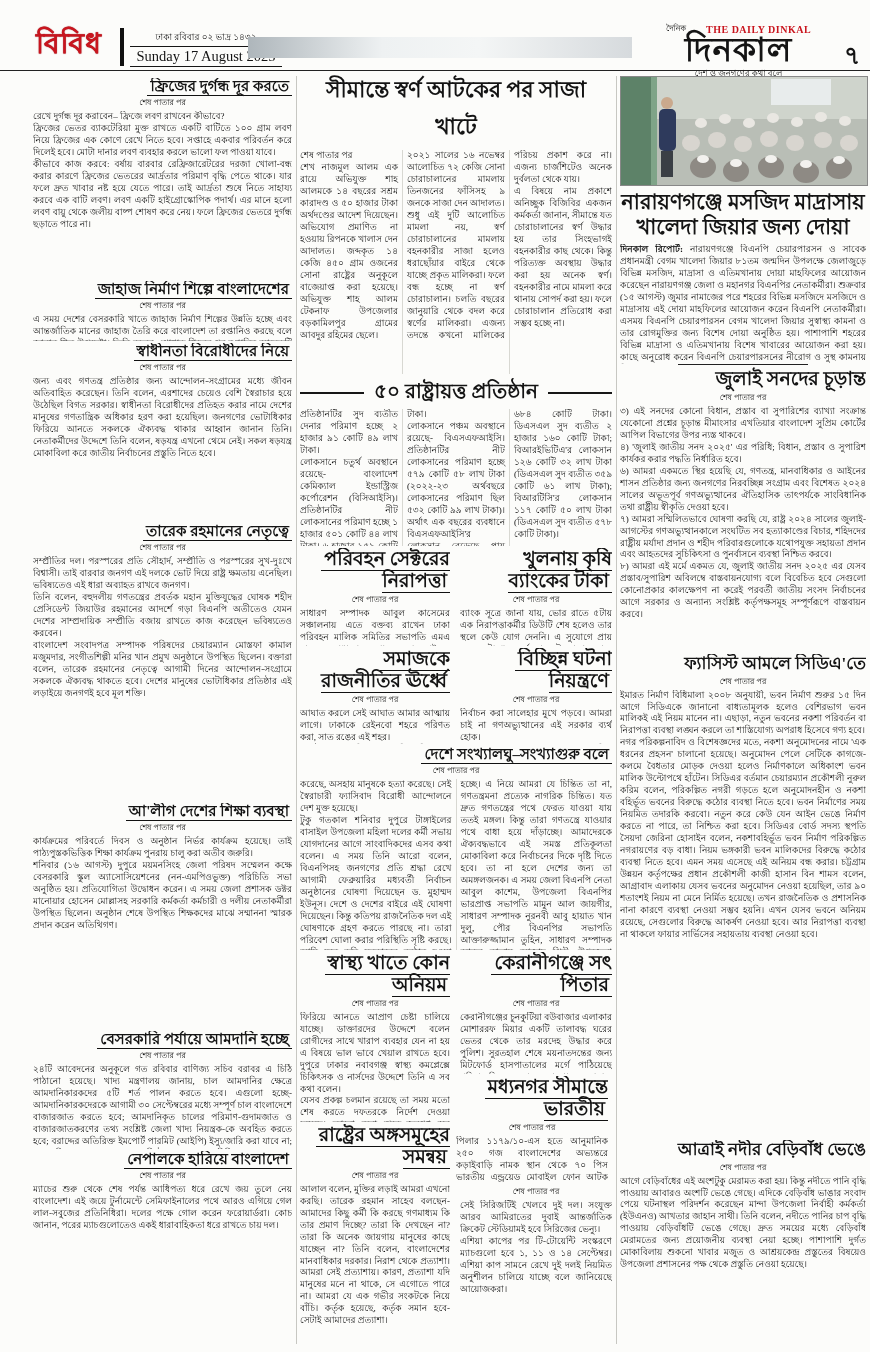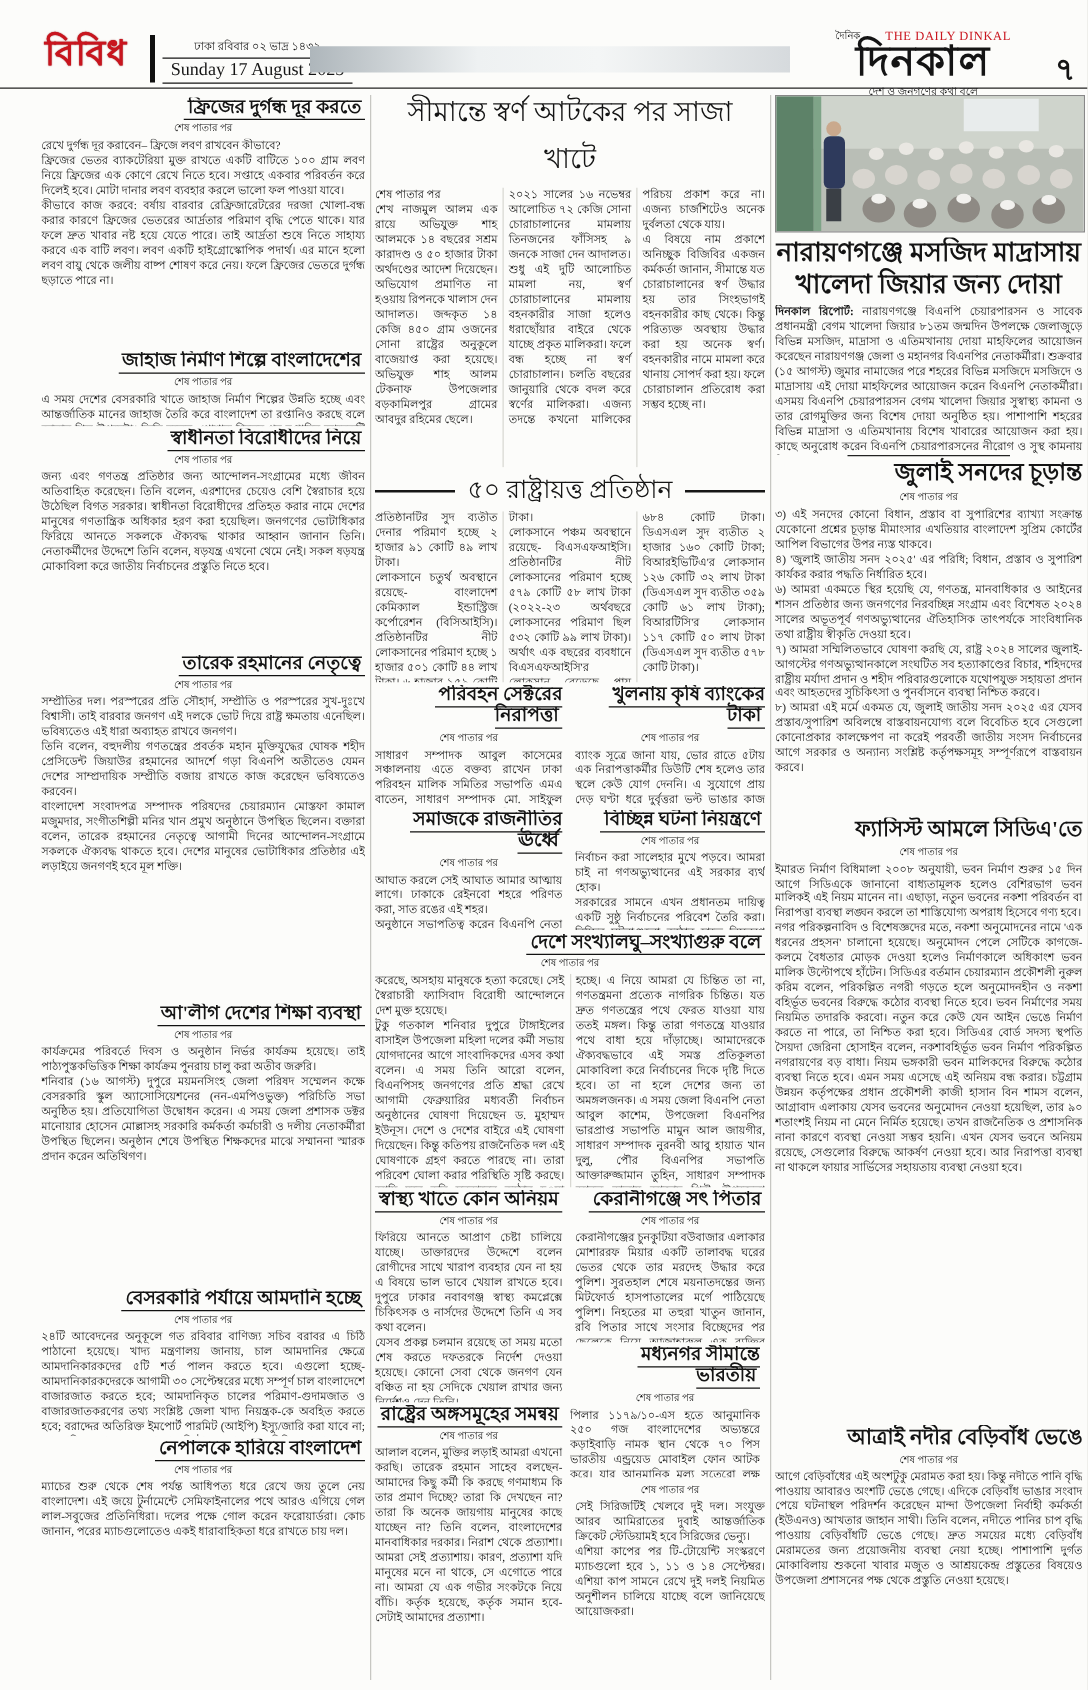--- a/index.html
+++ b/index.html
@@ -10,33 +10,33 @@
          letter-spacing:1px;line-height:1;text-shadow:0 0 1px #8e0e14;}
   .brand-bar{position:absolute;left:120px;top:28px;width:4px;height:38px;background:#101010;}
   .datebox{position:absolute;left:130px;top:30px;width:152px;text-align:center;}
   .date-bn{font-size:9px;border-bottom:1.6px solid #151515;padding-bottom:1px;}
   .date-en{font-size:14.5px;border-bottom:1.6px solid #151515;padding:1px 0;}
   .gradbar{position:absolute;left:248px;top:37px;width:384px;height:21px;
            background:linear-gradient(90deg,#aeb6bb,#eef1f2 35%,#f4f6f6 60%,#d6dadd);}
   .masthead{position:absolute;left:636px;top:22px;width:205px;text-align:center;}
   .m-top{display:flex;align-items:flex-end;justify-content:center;gap:20px;}
   .m-pre{font-size:8px;}
-  .m-en{font-size:10px;font-weight:normal;color:#c9151e;letter-spacing:.5px;}
+  .m-en{font-size:10px;font-weight:bold;color:#c9151e;letter-spacing:.5px;}
   .m-main{font-size:33px;font-weight:900;line-height:.95;letter-spacing:1px;}
   .m-tag{font-size:8.5px;margin-top:1px;}
   .pagenum{position:absolute;left:844px;top:36px;font-size:25px;font-weight:bold;}
   .hr-top{position:absolute;left:0;top:70px;width:870px;border-top:1.3px solid #222;}
   
   .vrule{position:absolute;top:76px;height:1268px;border-left:1px solid #c7c7c2;}
   .art{position:absolute;display:flex;flex-direction:column;overflow:hidden;}
   .hl{text-align:right;font-weight:bold;line-height:1.15;flex:0 0 auto;}
   .hl .u{border-bottom:1.5px solid #111;padding:0 3px 1px;}
   .hl-md{font-size:15px;}
-  .hl-sm{font-size:15px;}
-  .hl-xl{display:flex;align-items:center;gap:10px;font-weight:normal;font-size:22px;text-align:center;}
+  .hl-sm{font-size:19px;}
+  .hl-xl{display:flex;align-items:center;gap:10px;font-weight:bold;font-size:22px;text-align:center;}
   .hl-xl .rule{flex:1;border-top:2.2px solid #161616;}
   .hl-big2{font-size:21px;font-weight:900;text-align:center;line-height:1.2;}
   .kicker{font-size:8px;text-align:center;margin:1px 0 2px;flex:0 0 auto;}
   .body{font-size:9px;line-height:1.33;text-align:justify;white-space:pre-line;flex:1 1 auto;overflow:hidden;}
   .cols3{column-count:3;column-gap:9px;column-rule:1px solid #d8d8d2;}
   .cols2{column-count:2;column-gap:9px;column-rule:1px solid #d8d8d2;}
   .sep{width:130px;border-top:1.6px solid #222;margin:0 auto 3px;flex:0 0 auto;}
   .photo{position:absolute;left:620px;top:76px;width:246px;height:108px;border:1px solid #888;}
 </style>
 </head>

